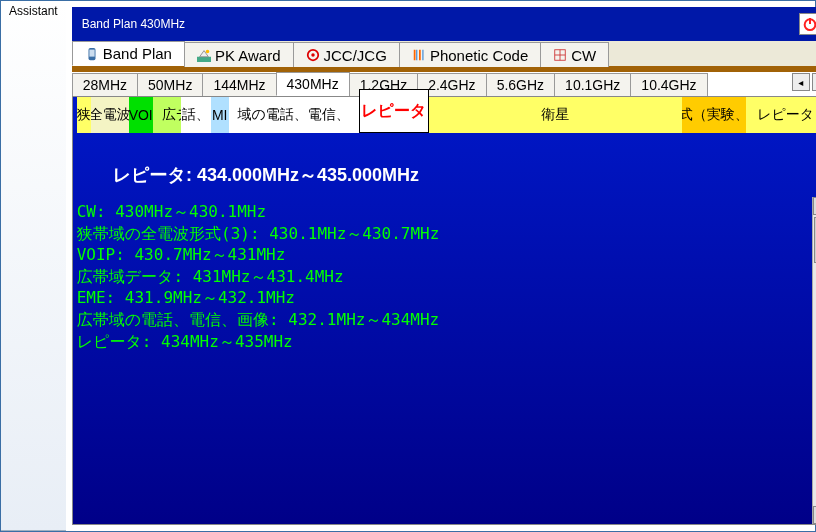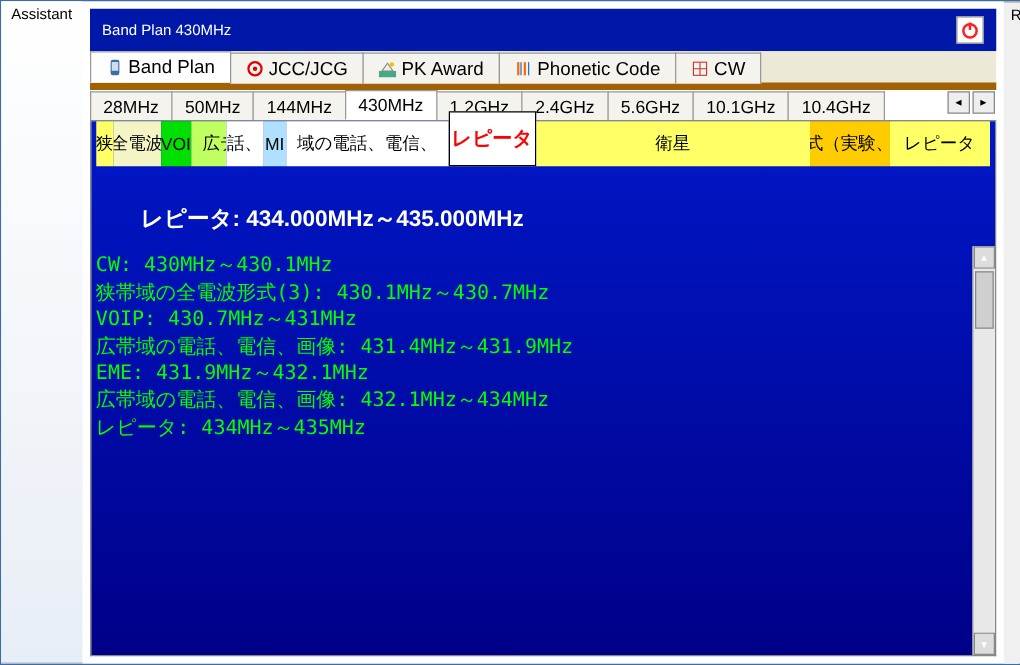--- a/index.html
+++ b/index.html
@@ -235,35 +235,35 @@
           <svg viewBox="0 0 16 16">
               <rect x="4" y="1" width="8" height="14" rx="2" fill="#3a6ea5"></rect>
               <rect x="5" y="3" width="6" height="8" fill="#cde"></rect>
             </svg>
         </span>
         <span>Band Plan</span>
       </div>
       <div class="tab">
         <span class="icon">
           <svg viewBox="0 0 16 16">
-              <circle cx="8" cy="8" r="6" fill="none" stroke="#d00" stroke-width="2"></circle>
-              <circle cx="8" cy="8" r="2" fill="#d00"></circle>
-            </svg>
-        </span>
-        <span>JCC/JCG</span>
-      </div>
-      <div class="tab">
-        <span class="icon">
-          <svg viewBox="0 0 16 16">
               <rect y="10" width="16" height="6" fill="#4a8"></rect>
               <polygon points="3,10 8,3 13,10" fill="#eee" stroke="#888"></polygon>
               <circle cx="12" cy="4" r="2" fill="#fb0"></circle>
             </svg>
         </span>
         <span>PK Award</span>
+      </div>
+      <div class="tab">
+        <span class="icon">
+          <svg viewBox="0 0 16 16">
+              <circle cx="8" cy="8" r="6" fill="none" stroke="#d00" stroke-width="2"></circle>
+              <circle cx="8" cy="8" r="2" fill="#d00"></circle>
+            </svg>
+        </span>
+        <span>JCC/JCG</span>
       </div>
       <div class="tab">
         <span class="icon">
           <svg viewBox="0 0 16 16">
               <rect x="2" y="2" width="2" height="12" fill="#f60"></rect>
               <rect x="5" y="2" width="1" height="12" fill="#06c"></rect>
               <rect x="8" y="2" width="2" height="12" fill="#f60"></rect>
               <rect x="12" y="2" width="1" height="12" fill="#06c"></rect>
             </svg>
         </span>
@@ -301,33 +301,33 @@
 
       <div class="segments" id="segments">
           <div class="seg" style="background: rgb(255, 255, 102); color: rgb(0, 0, 0); width: 14px;">狭</div>
           <div class="seg" style="background: rgb(244, 244, 196); color: rgb(0, 0, 0); width: 38px;">全電波</div>
           <div class="seg" style="background: rgb(0, 224, 0); color: rgb(0, 0, 0); width: 24px;">VOI</div>
           <div class="seg" style="background: rgb(192, 255, 96); color: rgb(0, 0, 0); width: 28px; padding-left: 19px;">広デ</div>
           <div class="seg" style="background: rgb(255, 255, 255); color: rgb(0, 0, 0); width: 30px;">話、</div>
           <div class="seg" style="background: rgb(176, 224, 255); color: rgb(0, 0, 0); width: 18px;">MI</div>
           <div class="seg" style="background: rgb(255, 255, 255); color: rgb(0, 0, 0); width: 130px;">域の電話、電信、</div>
           <div class="seg" style="background: rgb(255, 255, 255); color: rgb(255, 0, 0); width: 70px; height: 44px; margin-top: -8px; border: 1px solid rgb(0, 0, 0); font-weight: bold; font-size: 16px;">レピータ</div>
-          <div class="seg" style="background: rgb(255, 255, 102); color: rgb(0, 0, 0); width: 219px;">衛星</div>
+          <div class="seg" style="background: rgb(255, 255, 102); color: rgb(0, 0, 0); width: 253px;">衛星</div>
           <div class="seg" style="background: rgb(255, 204, 0); color: rgb(0, 0, 0); width: 64px;">式（実験、</div>
           <div class="seg" style="background: rgb(255, 255, 102); color: rgb(0, 0, 0); width: 80px;">レピータ</div>
         </div>
 
       <div class="selected-seg">レピータ: 434.000MHz～435.000MHz</div>
 
       <div class="list-area">
         <div class="list-scroll" id="alloc-list">
             <div class="list-line">CW: 430MHz～430.1MHz</div>
             <div class="list-line">狭帯域の全電波形式(3): 430.1MHz～430.7MHz</div>
             <div class="list-line">VOIP: 430.7MHz～431MHz</div>
-            <div class="list-line">広帯域の電話、電信、画像: 431.4MHz～431.9MHz</div>
+            <div class="list-line">広帯域データ: 431MHz～431.4MHz</div>
             <div class="list-line">EME: 431.9MHz～432.1MHz</div>
             <div class="list-line">広帯域の電話、電信、画像: 432.1MHz～434MHz</div>
             <div class="list-line">レピータ: 434MHz～435MHz</div>
           </div>
         <div class="vscroll">
           <div class="sbtn">▴</div>
           <div class="strack">
             <div class="sthumb"></div>
           </div>
           <div class="sbtn">▾</div>

